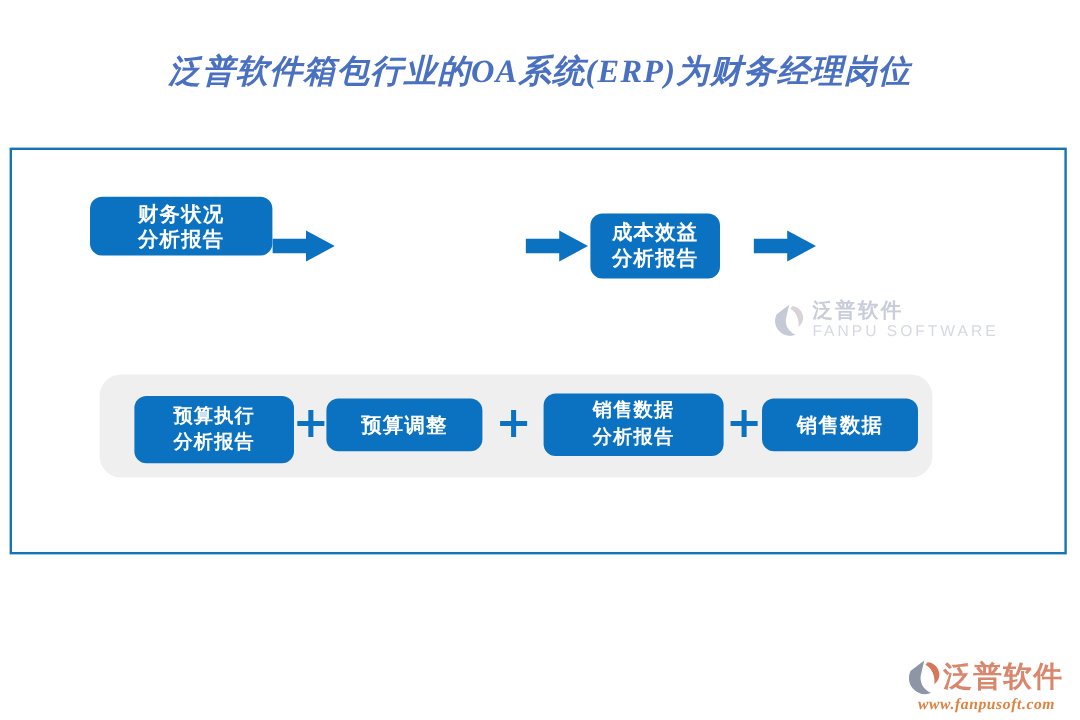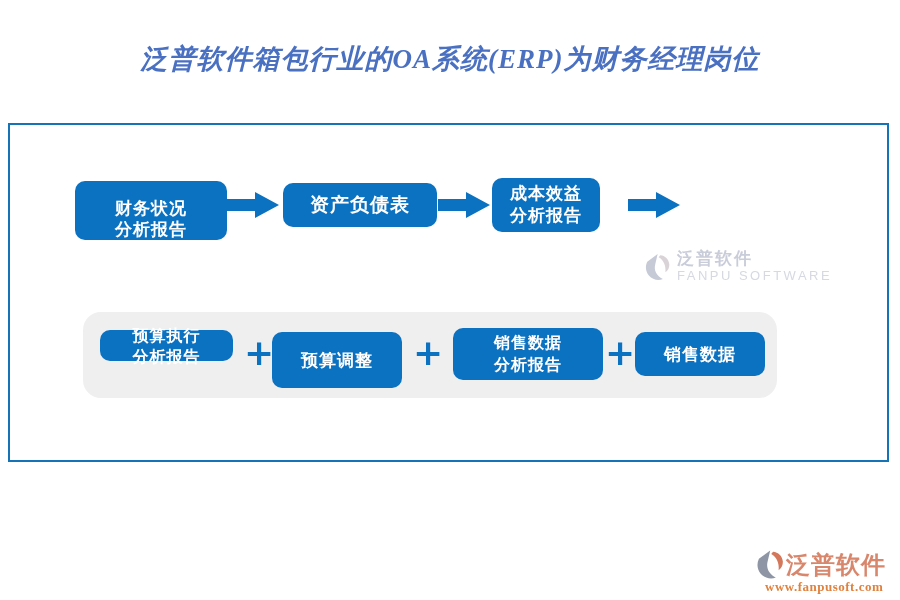--- a/index.html
+++ b/index.html
@@ -15,34 +15,34 @@
   .frame{position:absolute;left:8px;top:123px;width:877px;height:335px;
          border:2px solid #1673b6;background:#ffffff;}
 
   
   .bluebox{position:absolute;background:#0b71c1;border-radius:10px;color:#ffffff;
            font-weight:bold;letter-spacing:1px;text-align:center;
            display:flex;flex-direction:column;justify-content:center;align-items:center;}
   .bluebox .ln{display:block;}
 
   
-  .b1{left:75px;top:181px;width:152px;height:59px;font-size:17px;line-height:21px;justify-content:flex-end;}
+  .b1{left:75px;top:164px;width:152px;height:49px;font-size:17px;line-height:21px;}
   .b2{left:283px;top:183px;width:154px;height:44px;font-size:19px;}
   .b3{left:492px;top:178px;width:108px;height:54px;font-size:17px;line-height:22px;}
   .b4{left:683px;top:185px;width:124px;height:44px;font-size:18px;}
   .arrow{position:absolute;top:191px;width:52px;height:28px;}
   .a1{left:227px;} .a2{left:438px;} .a3{left:628px;}
 
   
   .panel{position:absolute;left:83px;top:312px;width:694px;height:86px;
          background:#efefef;border-radius:18px;}
 
   
-  .c1{left:100px;top:330px;width:133px;height:31px;font-size:16px;line-height:21px;}
-  .c2{left:272px;top:332px;width:130px;height:56px;font-size:17px;}
+  .c1{left:112px;top:330px;width:133px;height:56px;font-size:16px;line-height:21px;}
+  .c2{left:272px;top:332px;width:130px;height:44px;font-size:17px;}
   .c3{left:453px;top:328px;width:150px;height:52px;font-size:16px;line-height:22px;}
   .c4{left:635px;top:332px;width:130px;height:44px;font-size:17px;}
   .plus{position:absolute;top:331px;width:28px;text-align:center;color:#0b71c1;
         font-family:"DejaVu Sans","Liberation Sans",sans-serif;
         font-weight:bold;font-size:36px;line-height:44px;}
   .p1{left:244px;} .p2{left:413px;} .p3{left:605px;}
 
   
   .watermark{position:absolute;left:644px;top:250px;display:flex;align-items:center;}
   .wm-icon{width:26px;height:30px;margin-right:7px;}
@@ -50,21 +50,21 @@
   .wm-brand{color:#c9cdd9;font-size:17px;line-height:18px;letter-spacing:2px;font-weight:bold;}
   .wm-sub{color:#d6d9e2;font-size:13px;letter-spacing:2.5px;
           font-family:"Liberation Sans","DejaVu Sans",sans-serif;}
 
   
   .footer-logo{position:absolute;left:755px;top:549px;width:140px;}
   .fl-row{display:flex;align-items:center;}
   .fl-icon{width:29px;height:31px;margin-right:2px;flex:0 0 auto;}
   .fl-brand{color:#d9876c;font-size:24px;line-height:30px;font-weight:bold;letter-spacing:1px;white-space:nowrap;}
   .fl-url{color:#e0823f;font-size:13px;line-height:14px;font-weight:bold;letter-spacing:0.5px;
-          margin-top:0;text-align:left;padding-left:10px;white-space:nowrap;}
+          margin-top:0;text-align:left;padding-left:10px;white-space:nowrap;font-style:italic;}
 </style>
 </head>
 <body>
 
 <div class="canvas">
 
   <div class="title">
     <div>泛普软件箱包行业的OA系统(ERP)为财务经理岗位</div>
   </div>
 
@@ -72,23 +72,20 @@
 
   <div class="bluebox b1">
     <span class="ln">财务状况</span>
     <span class="ln">分析报告</span>
   </div>
 
   <svg class="arrow a1" viewBox="0 0 52 28">
     <polygon points="0,8 28,8 28,1 52,14 28,27 28,20 0,20" fill="#0b71c1"></polygon>
   </svg>
 
-  <div class="bluebox b2">
-    <span class="ln">资产负债表</span>
-  </div>
 
   <svg class="arrow a2" viewBox="0 0 52 28">
     <polygon points="0,8 28,8 28,1 52,14 28,27 28,20 0,20" fill="#0b71c1"></polygon>
   </svg>
 
   <div class="bluebox b3">
     <span class="ln">成本效益</span>
     <span class="ln">分析报告</span>
   </div>
 

